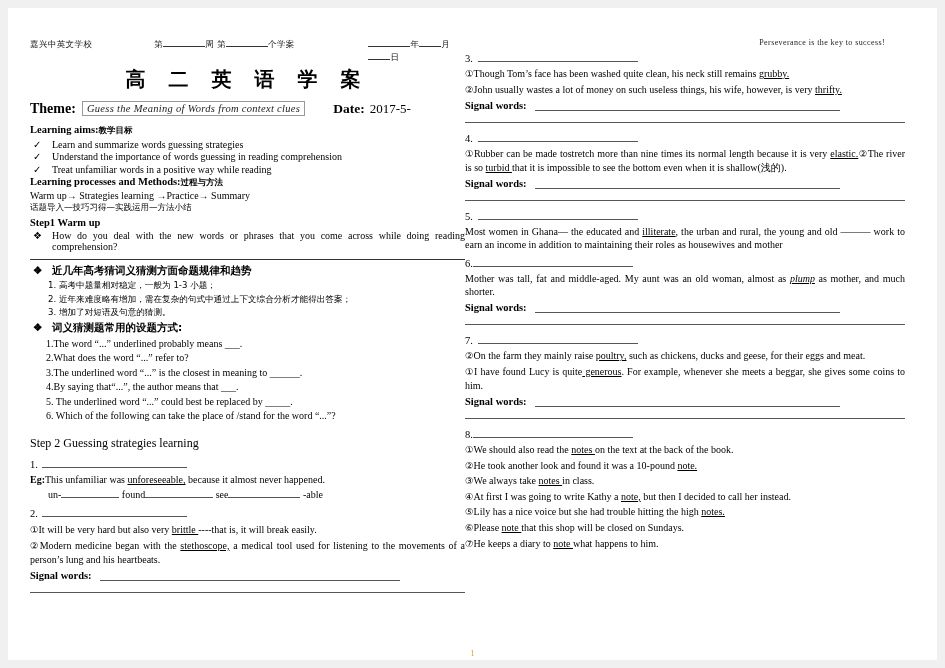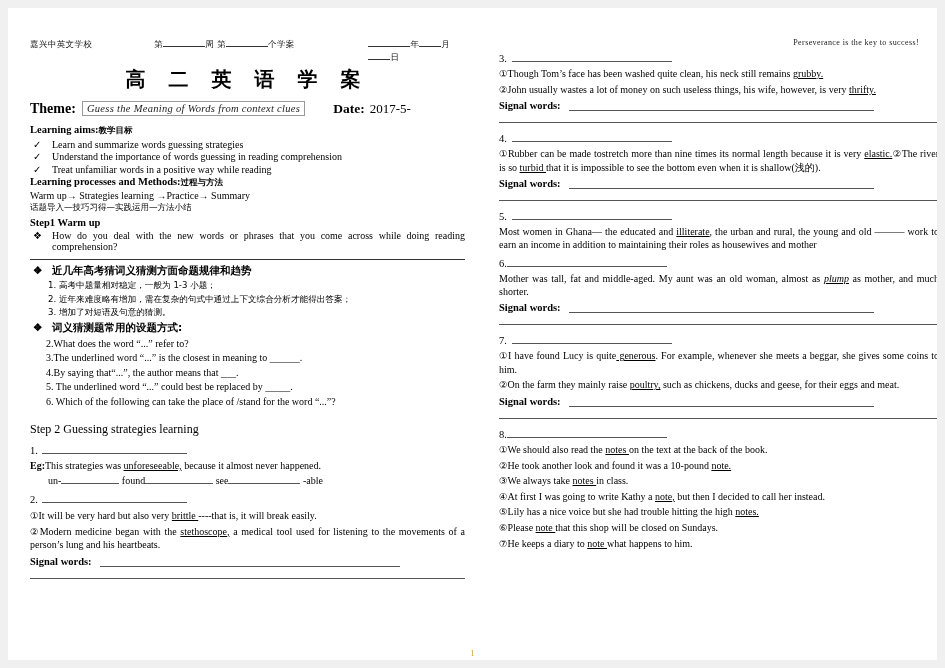--- a/index.html
+++ b/index.html
@@ -25,21 +25,20 @@
   }
   .page-inner {
     position: absolute;
     left: 22px;
     top: 30px;
     right: 12px;
     bottom: 10px;
   }
   .columns {
     display: flex;
-    gap: 34px;
   }
   .col {
     width: 435px;
     flex: 0 0 435px;
   }
   .col-right { width: 440px; flex: 0 0 440px; }
 
   
   .hdr-row {
     display: flex;
@@ -309,33 +308,34 @@
         <span>近几年高考猜词义猜测方面命题规律和趋势</span>
       </div>
       <div class="cn-item">1. 高考中题量相对稳定，一般为 1-3 小题；</div>
       <div class="cn-item">2. 近年来难度略有增加，需在复杂的句式中通过上下文综合分析才能得出答案；</div>
       <div class="cn-item">3. 增加了对短语及句意的猜测。</div>
 
       <div class="dia-head">
         <span class="mk">❖</span>
         <span>词义猜测题常用的设题方式:</span>
       </div>
+      <div class="q-item">1.The word “...” underlined probably means ___.</div>
       <div class="q-item">2.What does the word “...” refer to?</div>
       <div class="q-item">3.The underlined word “...” is the closest in meaning to ______.</div>
       <div class="q-item">4.By saying that“...”, the author means that ___.</div>
       <div class="q-item">5. The underlined word “...” could best be replaced by _____.</div>
       <div class="q-item">6. Which of the following can take the place of /stand for the word “...”?</div>
 
       <div class="step2">Step 2 Guessing strategies learning</div>
 
       <div class="numblank">
         <span>1.</span><span class="line"></span>
       </div>
       <div class="eg">
-        <span class="b">Eg:</span><span>This strategies was </span><span class="ul">unforeseeable,</span><span> because it almost never happened.</span>
+        <span class="b">Eg:</span><span>This unfamiliar was </span><span class="ul">unforeseeable,</span><span> because it almost never happened.</span>
       </div>
       <div class="prefix-row">
         <span>un-</span><span class="pb pb1"></span>
         <span>found</span><span class="pb pb2"></span>
         <span>see</span><span class="pb pb3"></span>
         <span>-able</span>
       </div>
 
       <div class="numblank">
         <span>2.</span><span class="line"></span>
@@ -397,24 +397,24 @@
       </div>
       <div class="sig sig-wide">
         <span>Signal words:</span><span class="line"></span>
       </div>
       <div class="longline"></div>
 
       <div class="rnum">
         <span>7.</span><span class="line"></span>
       </div>
       <div class="para">
+        <span class="circ">②</span><span>On the farm they mainly raise </span><span class="ul">poultry,</span><span> such as chickens, ducks and geese, for their eggs and meat.</span>
+      </div>
+      <div class="para">
         <span class="circ">①</span><span>I have found Lucy is quite</span><span class="ul"> generous</span><span>. For example, whenever she meets a beggar, she gives some coins to him.</span>
-      </div>
-      <div class="para">
-        <span class="circ">②</span><span>On the farm they mainly raise </span><span class="ul">poultry,</span><span> such as chickens, ducks and geese, for their eggs and meat.</span>
       </div>
       <div class="sig sig-wide">
         <span>Signal words:</span><span class="line"></span>
       </div>
       <div class="longline"></div>
 
       <div class="rnum tight">
         <span>8.</span><span class="line"></span>
       </div>
       <div class="para">

